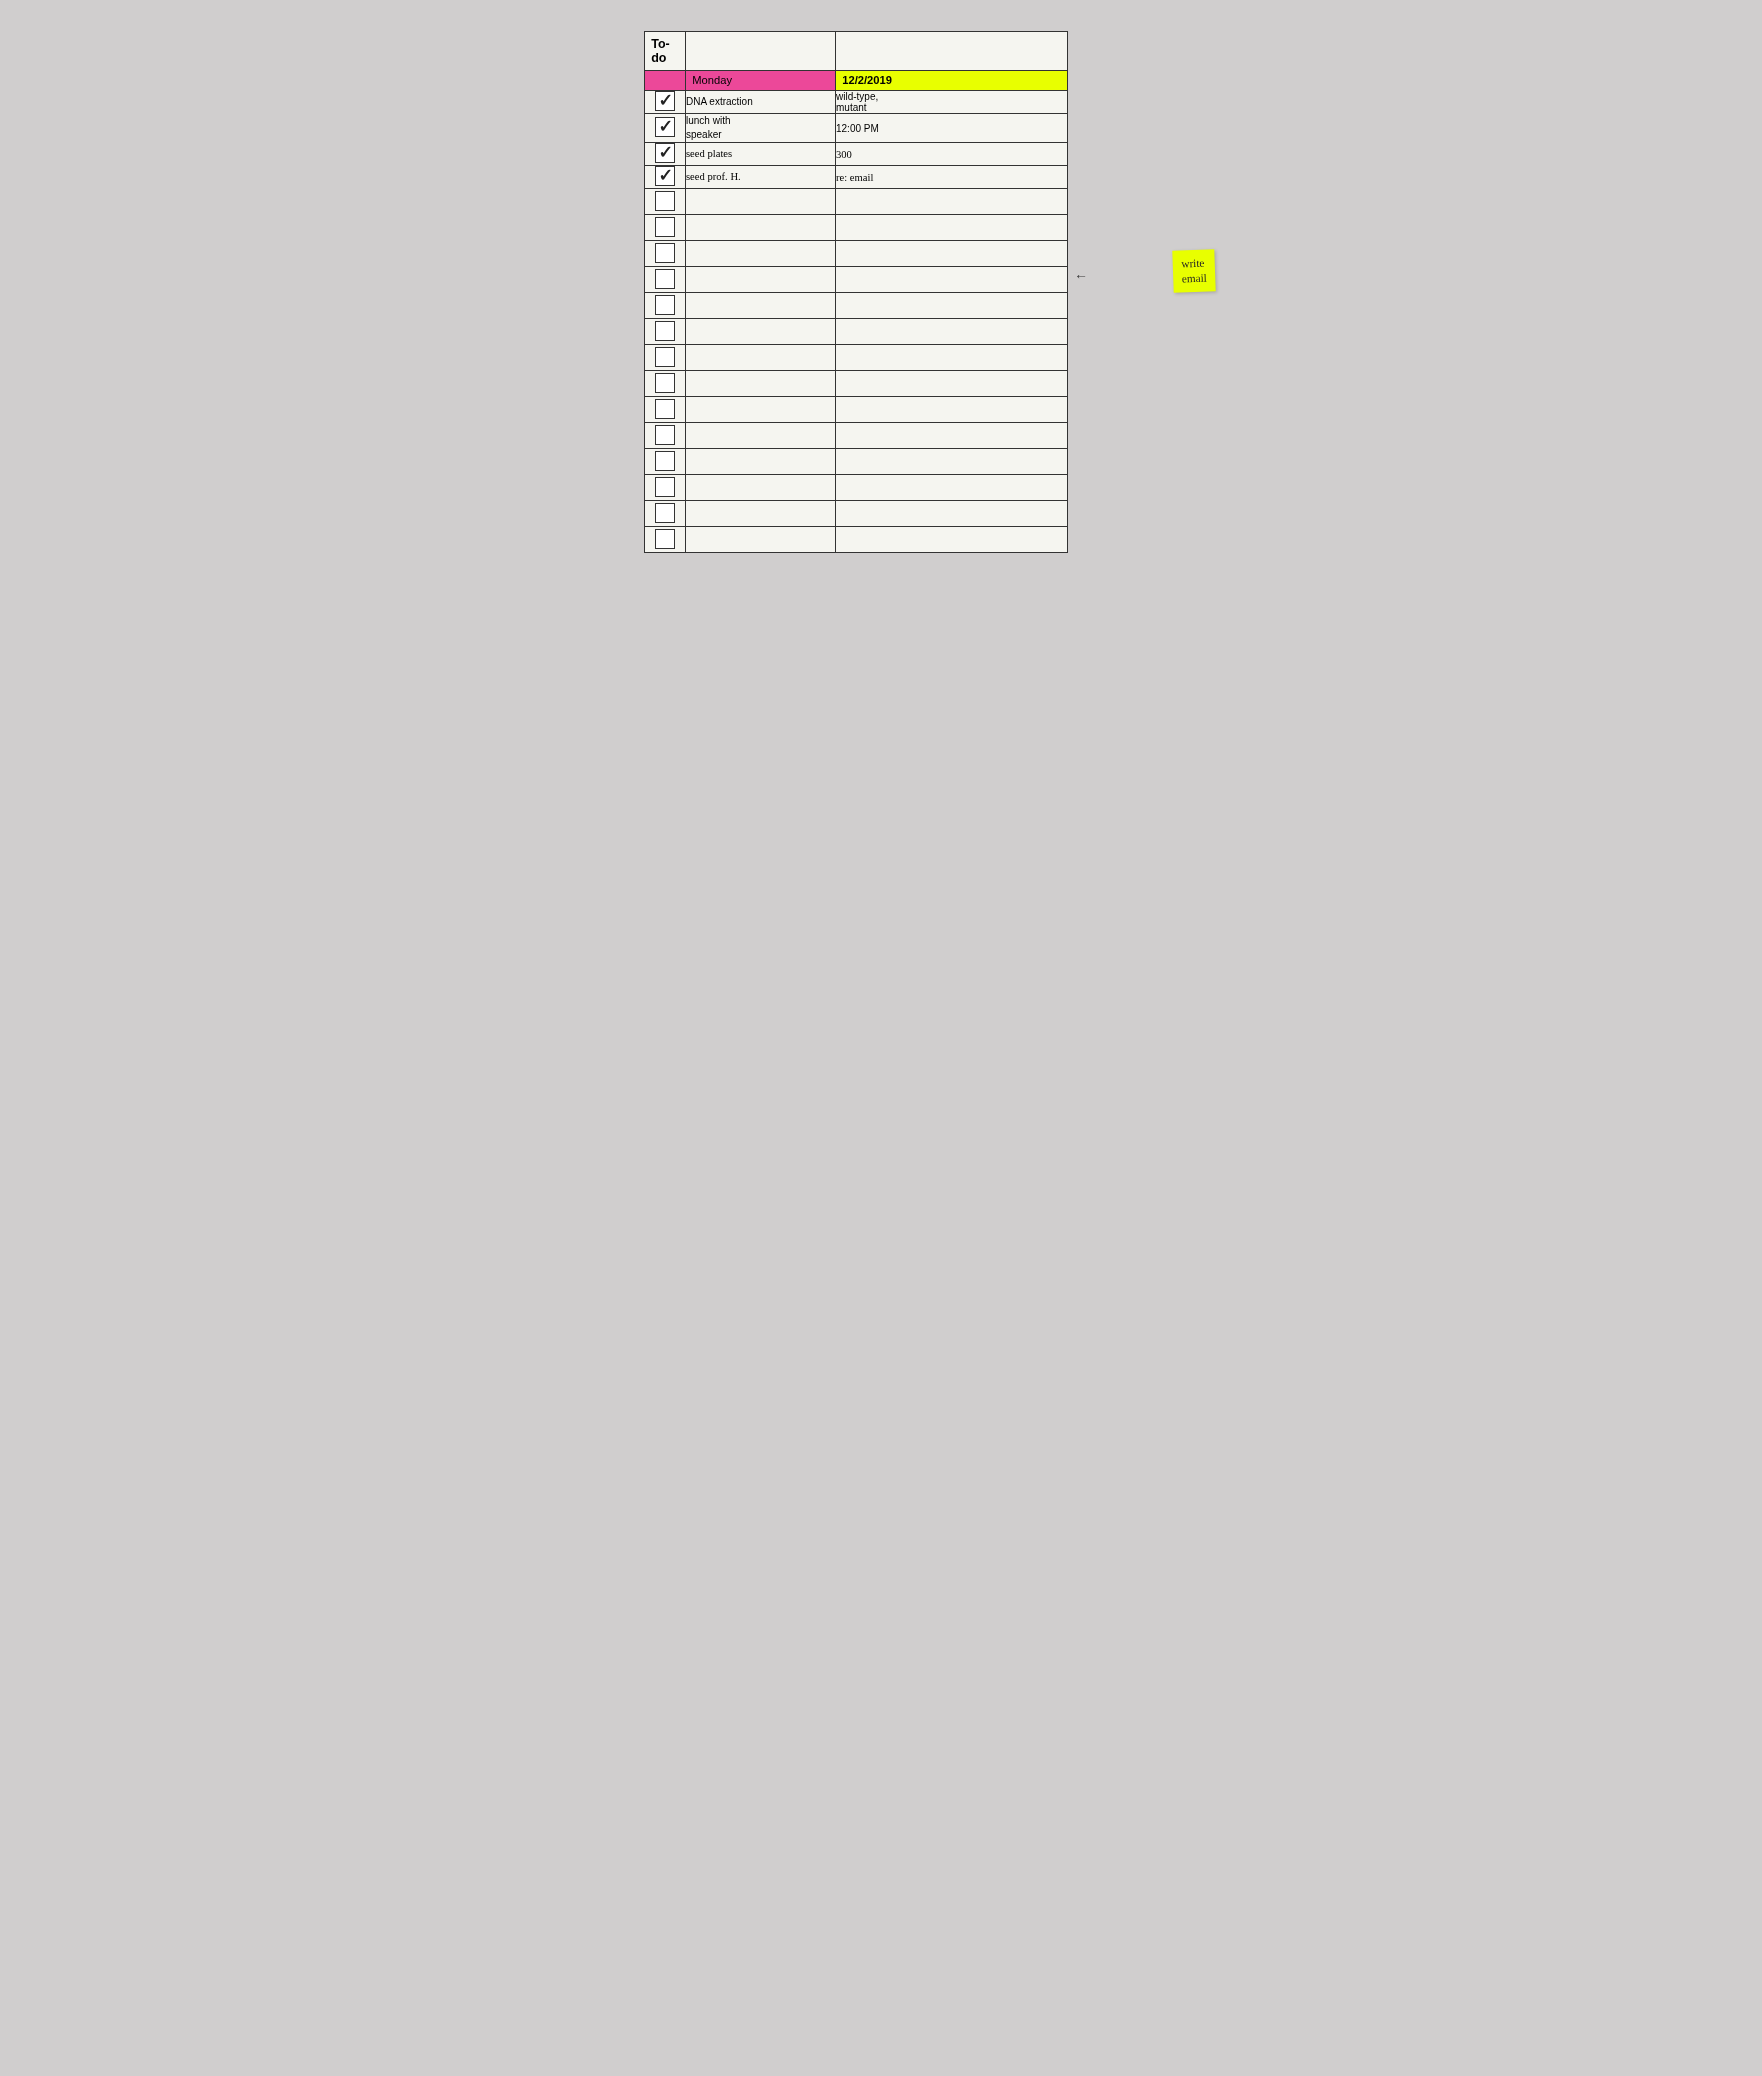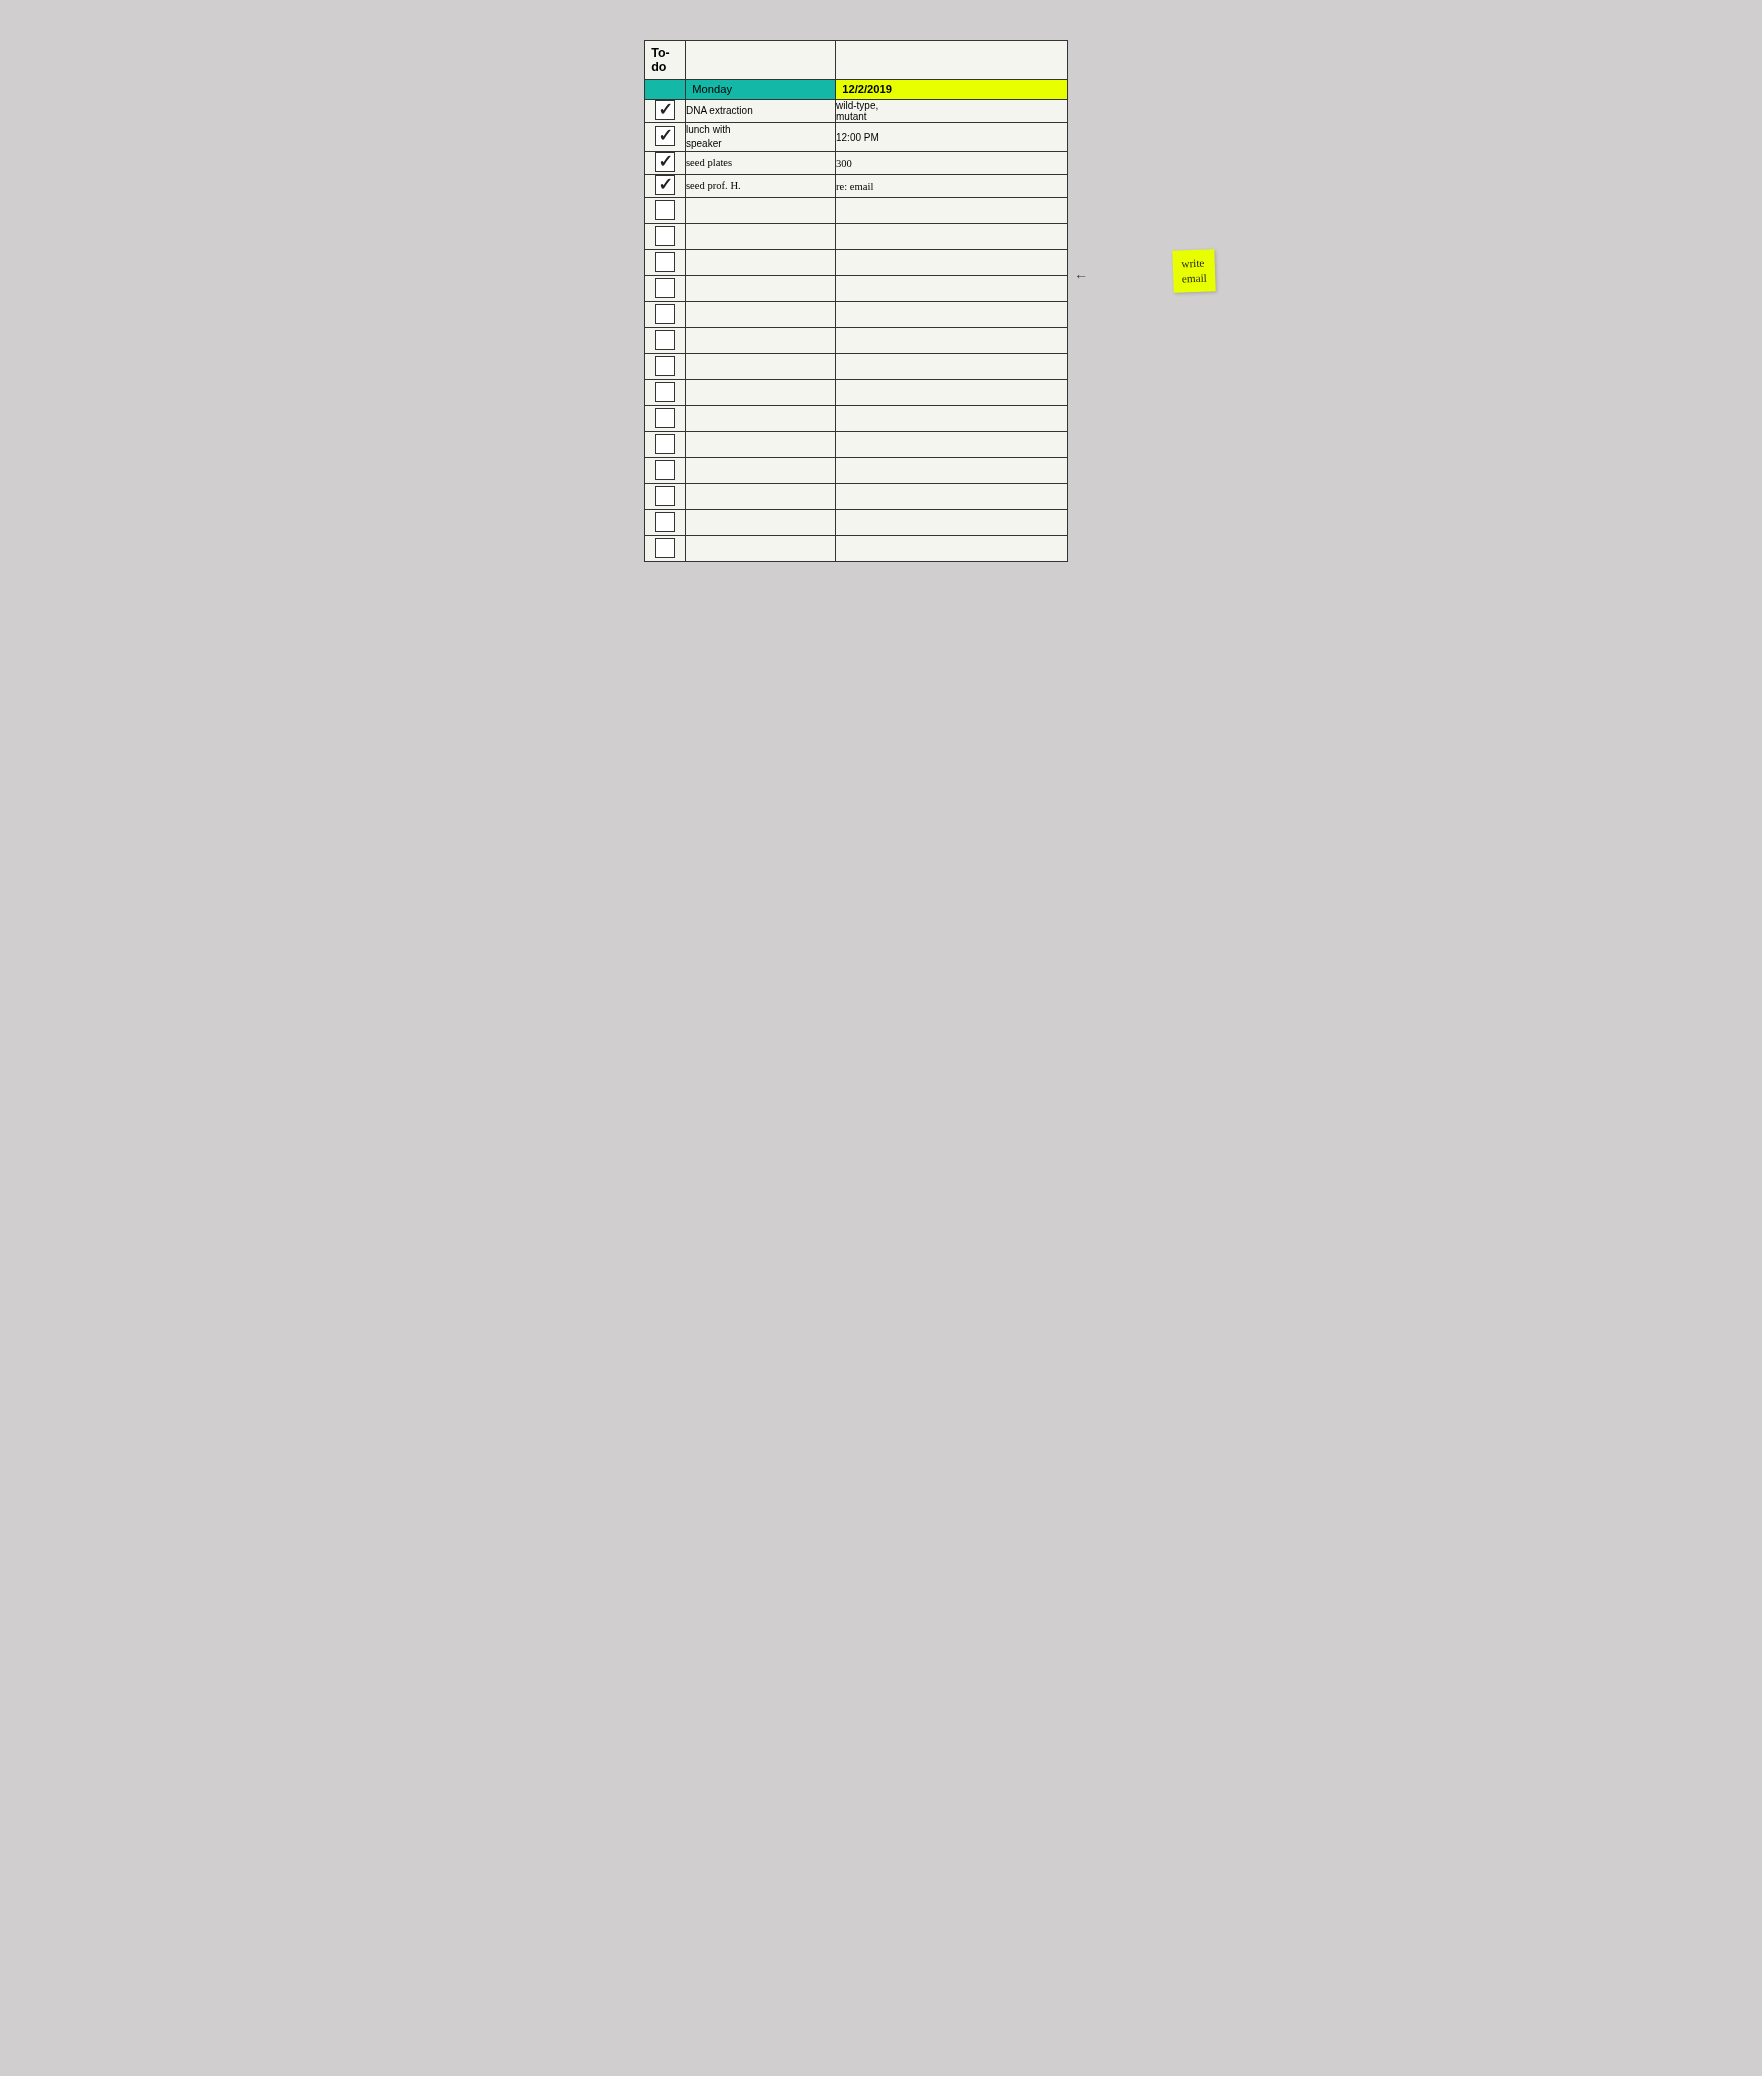--- a/index.html
+++ b/index.html
@@ -17,40 +17,40 @@
     .page-wrapper {
       position: relative;
       width: 474px;
     }
 
     .todo-table {
       background: #f5f5f0;
       border: 1.9px solid #222;
       border-collapse: collapse;
       width: 424px;
-      margin-top: 21px;
+      margin-top: 12px;
     }
 
     .todo-table th,
     .todo-table td {
       border: 1.2px solid #333;
       padding: 0;
     }
 
     .header-row td {
       font-size: 12.5px;
       font-weight: bold;
       padding: 3.7px 6.2px;
       background: #f5f5f0;
     }
 
     .day-row td {
       font-size: 11.2px;
       padding: 3.7px 6.2px;
-      background: #14b8a6;
+      background: #ec4899;
     }
 
     .date-highlight {
       background: #e8ff00 !important;
       font-weight: bold;
       font-size: 11.2px;
       padding: 2.5px 5px;
       text-align: left;
     }
 

